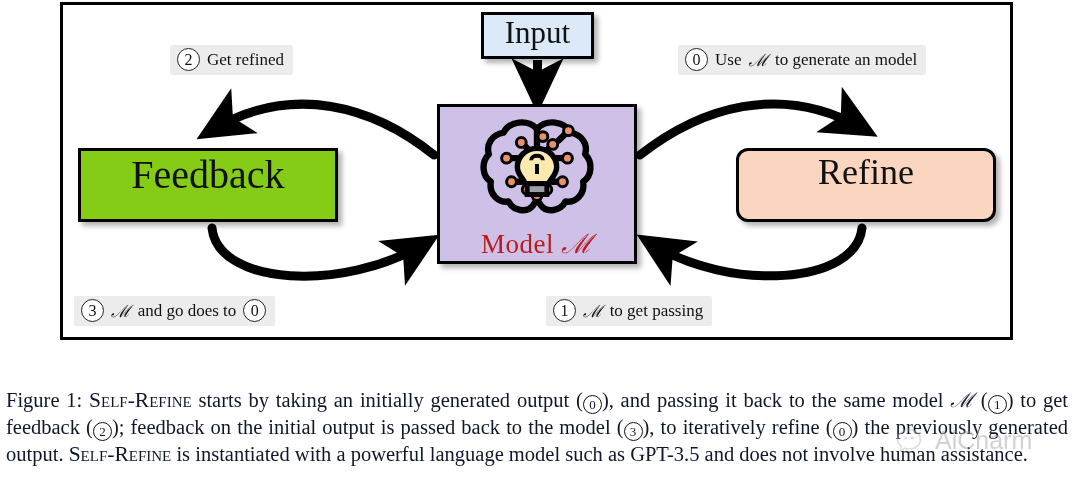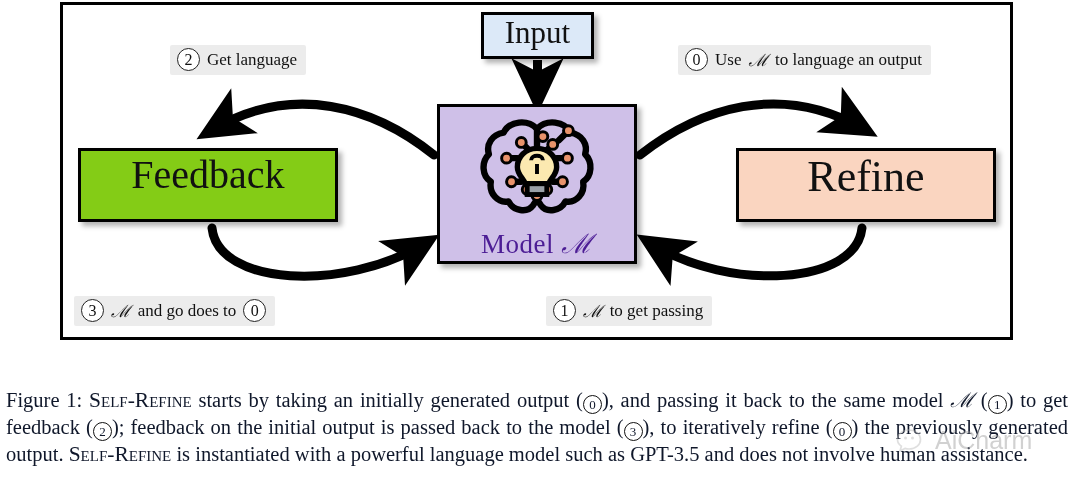--- a/index.html
+++ b/index.html
@@ -68,37 +68,38 @@
     font-size: 40px;
     color: #111111;
   }
 
   #refine-box {
     left: 736px;
     top: 148px;
     width: 260px;
     height: 74px;
     background: #fad5c0;
-    font-size: 44px;
+    font-size: 36px;
     color: #111111;
+    border-radius: 12px;
   }
 
   #model-box {
     left: 437px;
     top: 104px;
     width: 200px;
     height: 160px;
     background: #cfc0e8;
     justify-content: flex-start;
     padding-top: 6px;
   }
 
   #model-label {
     font-size: 27px;
-    color: #4c1d95;
+    color: #b91c1c;
     margin-top: 1px;
     letter-spacing: .5px;
   }
   #model-label .mathcal {
     font-family: "DejaVu Serif", serif;
     font-style: italic;
     font-size: 27px;
   }
 
   .brain-icon {
@@ -283,28 +284,28 @@
     </g>
   </svg>
   <div id="model-label">
     <span>Model</span>
     <span class="mathcal">ℳ</span>
   </div>
 </div>
 
 <div class="chip" id="chip-step2">
   <span class="chip-num">2</span>
-  <span>Get language</span>
+  <span>Get refined</span>
 </div>
 
 <div class="chip" id="chip-step0">
   <span class="chip-num">0</span>
   <span>Use</span>
   <span class="mathcal">ℳ</span>
-  <span>to language an output</span>
+  <span>to generate an model</span>
 </div>
 
 <div class="chip" id="chip-step3">
   <span class="chip-num">3</span>
   <span class="mathcal">ℳ</span>
   <span>and go does to</span>
   <span class="chip-num">0</span>
 </div>
 
 <div class="chip" id="chip-step1">

